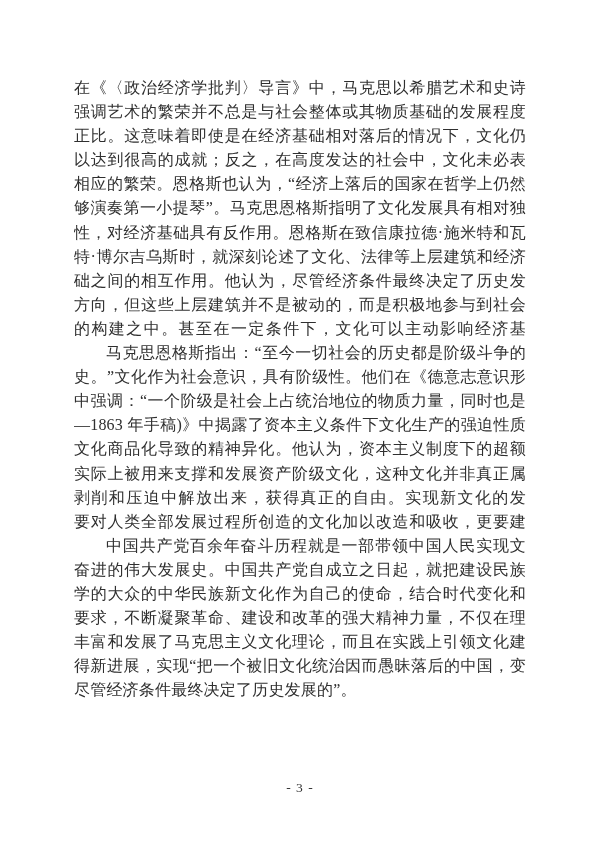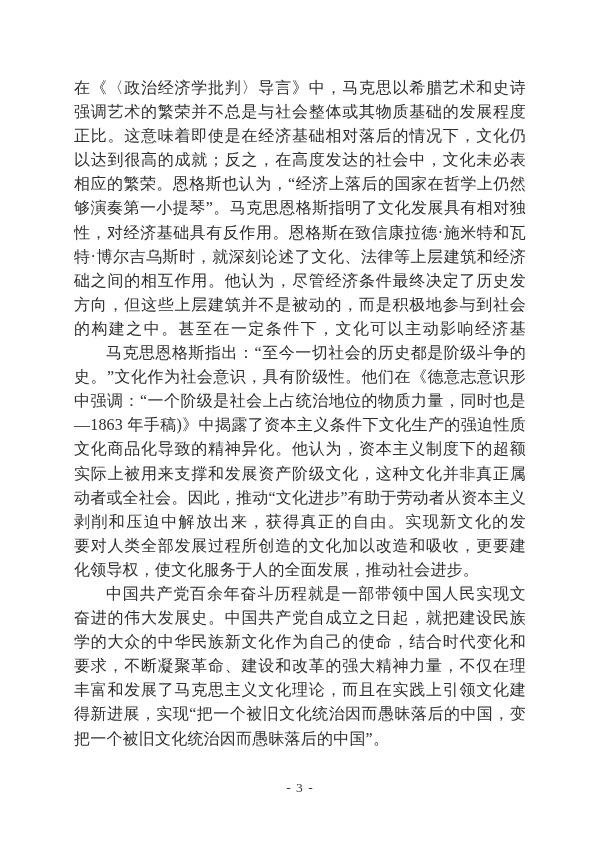--- a/index.html
+++ b/index.html
@@ -71,29 +71,27 @@
         <div class="line just">方向，但这些上层建筑并不是被动的，而是积极地参与到社会生活</div>
         <div class="line">的构建之中。甚至在一定条件下，文化可以主动影响经济基础。</div>
       </div>
       <div class="paragraph">
         <div class="line just indent">马克思恩格斯指出：“至今一切社会的历史都是阶级斗争的历</div>
         <div class="line just">史。”文化作为社会意识，具有阶级性。他们在《德意志意识形态》</div>
         <div class="line just">中强调：“一个阶级是社会上占统治地位的物质力量，同时也是社</div>
         <div class="line just">—1863 年手稿)》中揭露了资本主义条件下文化生产的强迫性质和</div>
         <div class="line just">文化商品化导致的精神异化。他认为，资本主义制度下的超额劳动</div>
         <div class="line just">实际上被用来支撑和发展资产阶级文化，这种文化并非真正属于劳</div>
-        <div class="line just">动者或全社会。因此，推动“文化进步”有助于劳动者从资本主义</div>
         <div class="line just">剥削和压迫中解放出来，获得真正的自由。实现新文化的发展，既</div>
         <div class="line just">要对人类全部发展过程所创造的文化加以改造和吸收，更要建立文</div>
-        <div class="line">化领导权，使文化服务于人的全面发展，推动社会进步。</div>
       </div>
       <div class="paragraph">
         <div class="line just indent">中国共产党百余年奋斗历程就是一部带领中国人民实现文化</div>
         <div class="line just">奋进的伟大发展史。中国共产党自成立之日起，就把建设民族的科</div>
         <div class="line just">学的大众的中华民族新文化作为自己的使命，结合时代变化和实践</div>
         <div class="line just">要求，不断凝聚革命、建设和改革的强大精神力量，不仅在理论上</div>
         <div class="line just">丰富和发展了马克思主义文化理论，而且在实践上引领文化建设取</div>
         <div class="line just">得新进展，实现“把一个被旧文化统治因而愚昧落后的中国，变为</div>
-        <div class="line">把一个被旧文化统治因而愚昧落后的中国”。</div>
+        <div class="line">尽管经济条件最终决定了历史发展的”。</div>
       </div>
     </div>
   <div class="footer">- 3 -</div>
 </div>
 
 </body></html>

